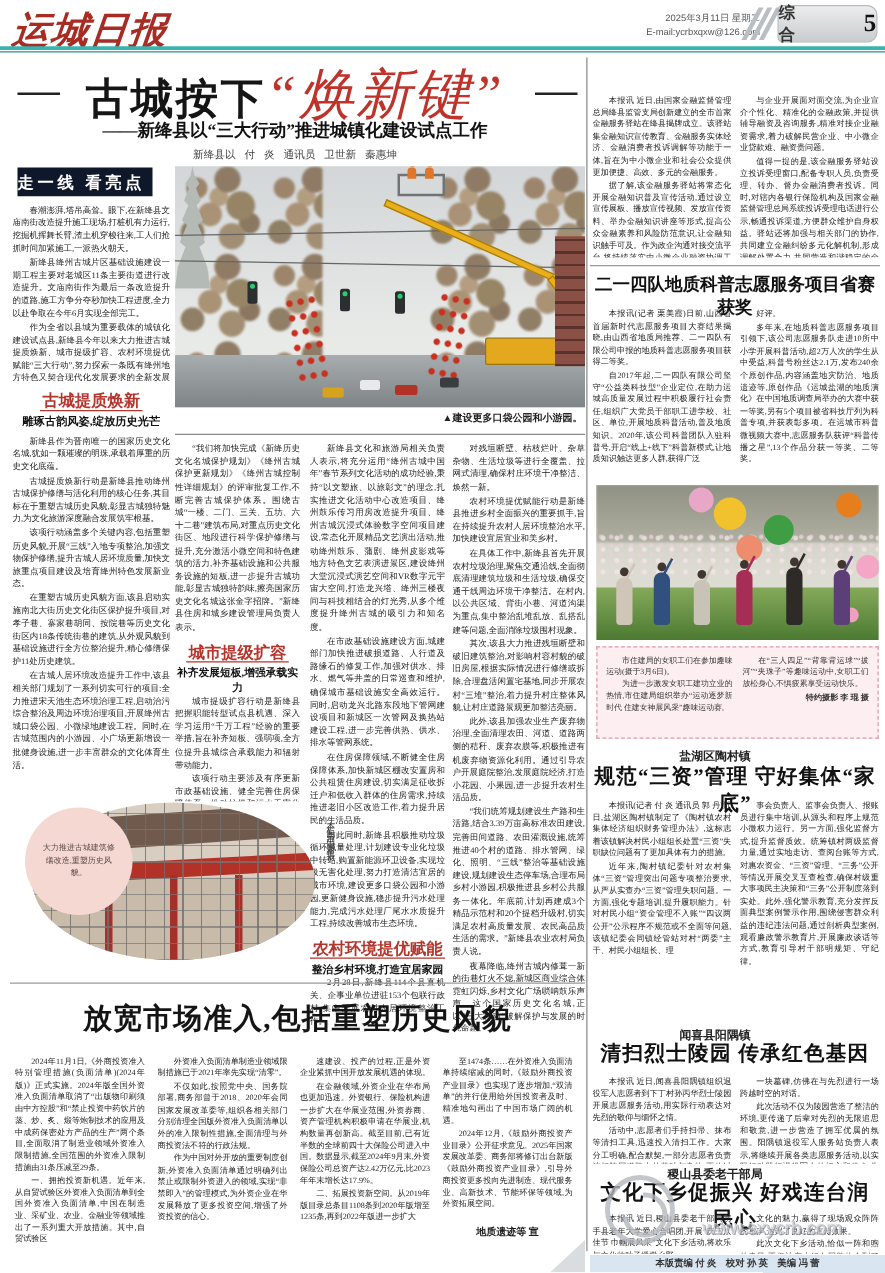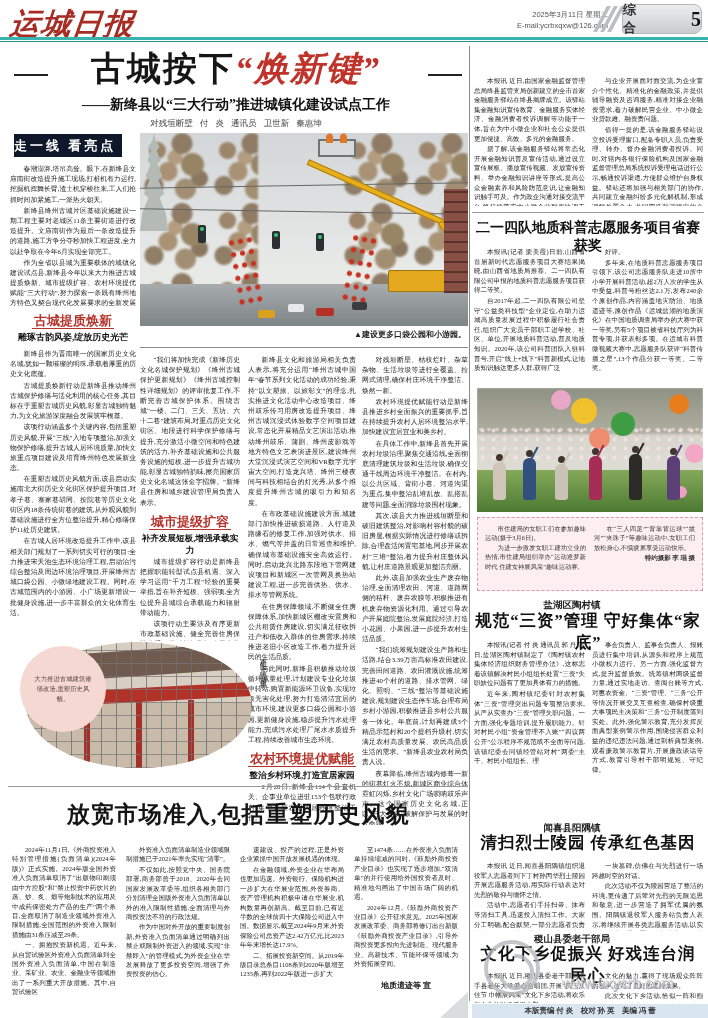--- a/index.html
+++ b/index.html
@@ -22,21 +22,21 @@
   .sectionname{font-size:13px;font-weight:bold;color:#333;letter-spacing:7px}
   .pageno{font-size:20px;font-weight:bold;color:#111}
   .tealline{left:0;top:37px;width:708px;height:3px;background:#38b4ae}
   .tealline2{left:0;top:41px;width:708px;height:1px;background:#2a8f8a}
 
   
   .lead-line{width:34px;height:2px;background:#222;top:74px}
   .lead-line.l{left:14px}.lead-line.r{left:428px}
   .lead-title{left:36px;top:46px;width:400px;text-align:center;white-space:nowrap}
   .lead-title .black{font-size:34px;font-weight:900;color:#151515;letter-spacing:2px}
-  .lead-title .red{font-size:34px;font-weight:bold;font-style:italic;color:#bf332b;letter-spacing:2px}
+  .lead-title .red{font-size:44px;font-weight:normal;font-style:italic;color:#bf332b;letter-spacing:2px}
   .lead-deck{left:36px;top:96px;width:400px;text-align:center;font-size:14px;font-weight:bold;color:#111}
   .lead-byline{left:36px;top:118px;width:400px;text-align:center;font-size:8.5px;color:#444;word-spacing:5px}
 
   
   .flag{left:14px;top:134px;width:108px;height:23px;background:#0f172a;color:#fff;
         font-weight:bold;font-size:13px;line-height:23px;text-align:left;letter-spacing:3px}
   .btxt p{font-size:6.8px;line-height:1.5;text-align:justify;text-indent:2em;margin-bottom:1px;color:#222}
   .rail1{left:10px;top:164px;width:126px;height:144px;overflow:hidden}
   .sec-head{text-align:center;font-size:13px;font-weight:bold;color:#b5342c}
   .sec-head span{border-bottom:1px solid #b5342c;padding:0 2px}
@@ -196,21 +196,21 @@
   </div>
   <div class="abs tealline"></div>
   <div class="abs tealline2"></div>
 
   <div class="abs lead-line l"></div>
   <div class="abs lead-line r"></div>
   <div class="abs lead-title">
     <span class="black">古城按下</span><span class="red">“焕新键”</span>
   </div>
   <div class="abs lead-deck">——新绛县以“三大行动”推进城镇化建设试点工作</div>
-  <div class="abs lead-byline">对残垣断壁 付 炎 通讯员 卫世新 秦惠坤</div>
+  <div class="abs lead-byline">新绛县以 付 炎 通讯员 卫世新 秦惠坤</div>
 
   <div class="abs flag">走一线 看亮点</div>
   <div class="abs rail1 btxt">
     <p>春潮澎湃,塔吊高耸。眼下,在新绛县文庙南街改造提升施工现场,打桩机有力运行,挖掘机挥舞长臂,渣土机穿梭往来,工人们抢抓时间加紧施工,一派热火朝天。</p>
     <p>新绛县绛州古城片区基础设施建设一期工程主要对老城区11条主要街道进行改造提升。文庙南街作为最后一条改造提升的道路,施工方争分夺秒加快工程进度,全力以赴争取在今年6月实现全部完工。</p>
     <p>作为全省以县城为重要载体的城镇化建设试点县,新绛县今年以来大力推进古城提质焕新、城市提级扩容、农村环境提优赋能“三大行动”,努力探索一条既有绛州地方特色又契合现代化发展要求的全新发展道路。</p>
   </div>
   <div class="abs sec-head s1h"><span>古城提质焕新</span></div>
   <div class="abs sec-deck s1d">雕琢古韵风姿,绽放历史光芒</div>
   <div class="abs rail2 btxt">

